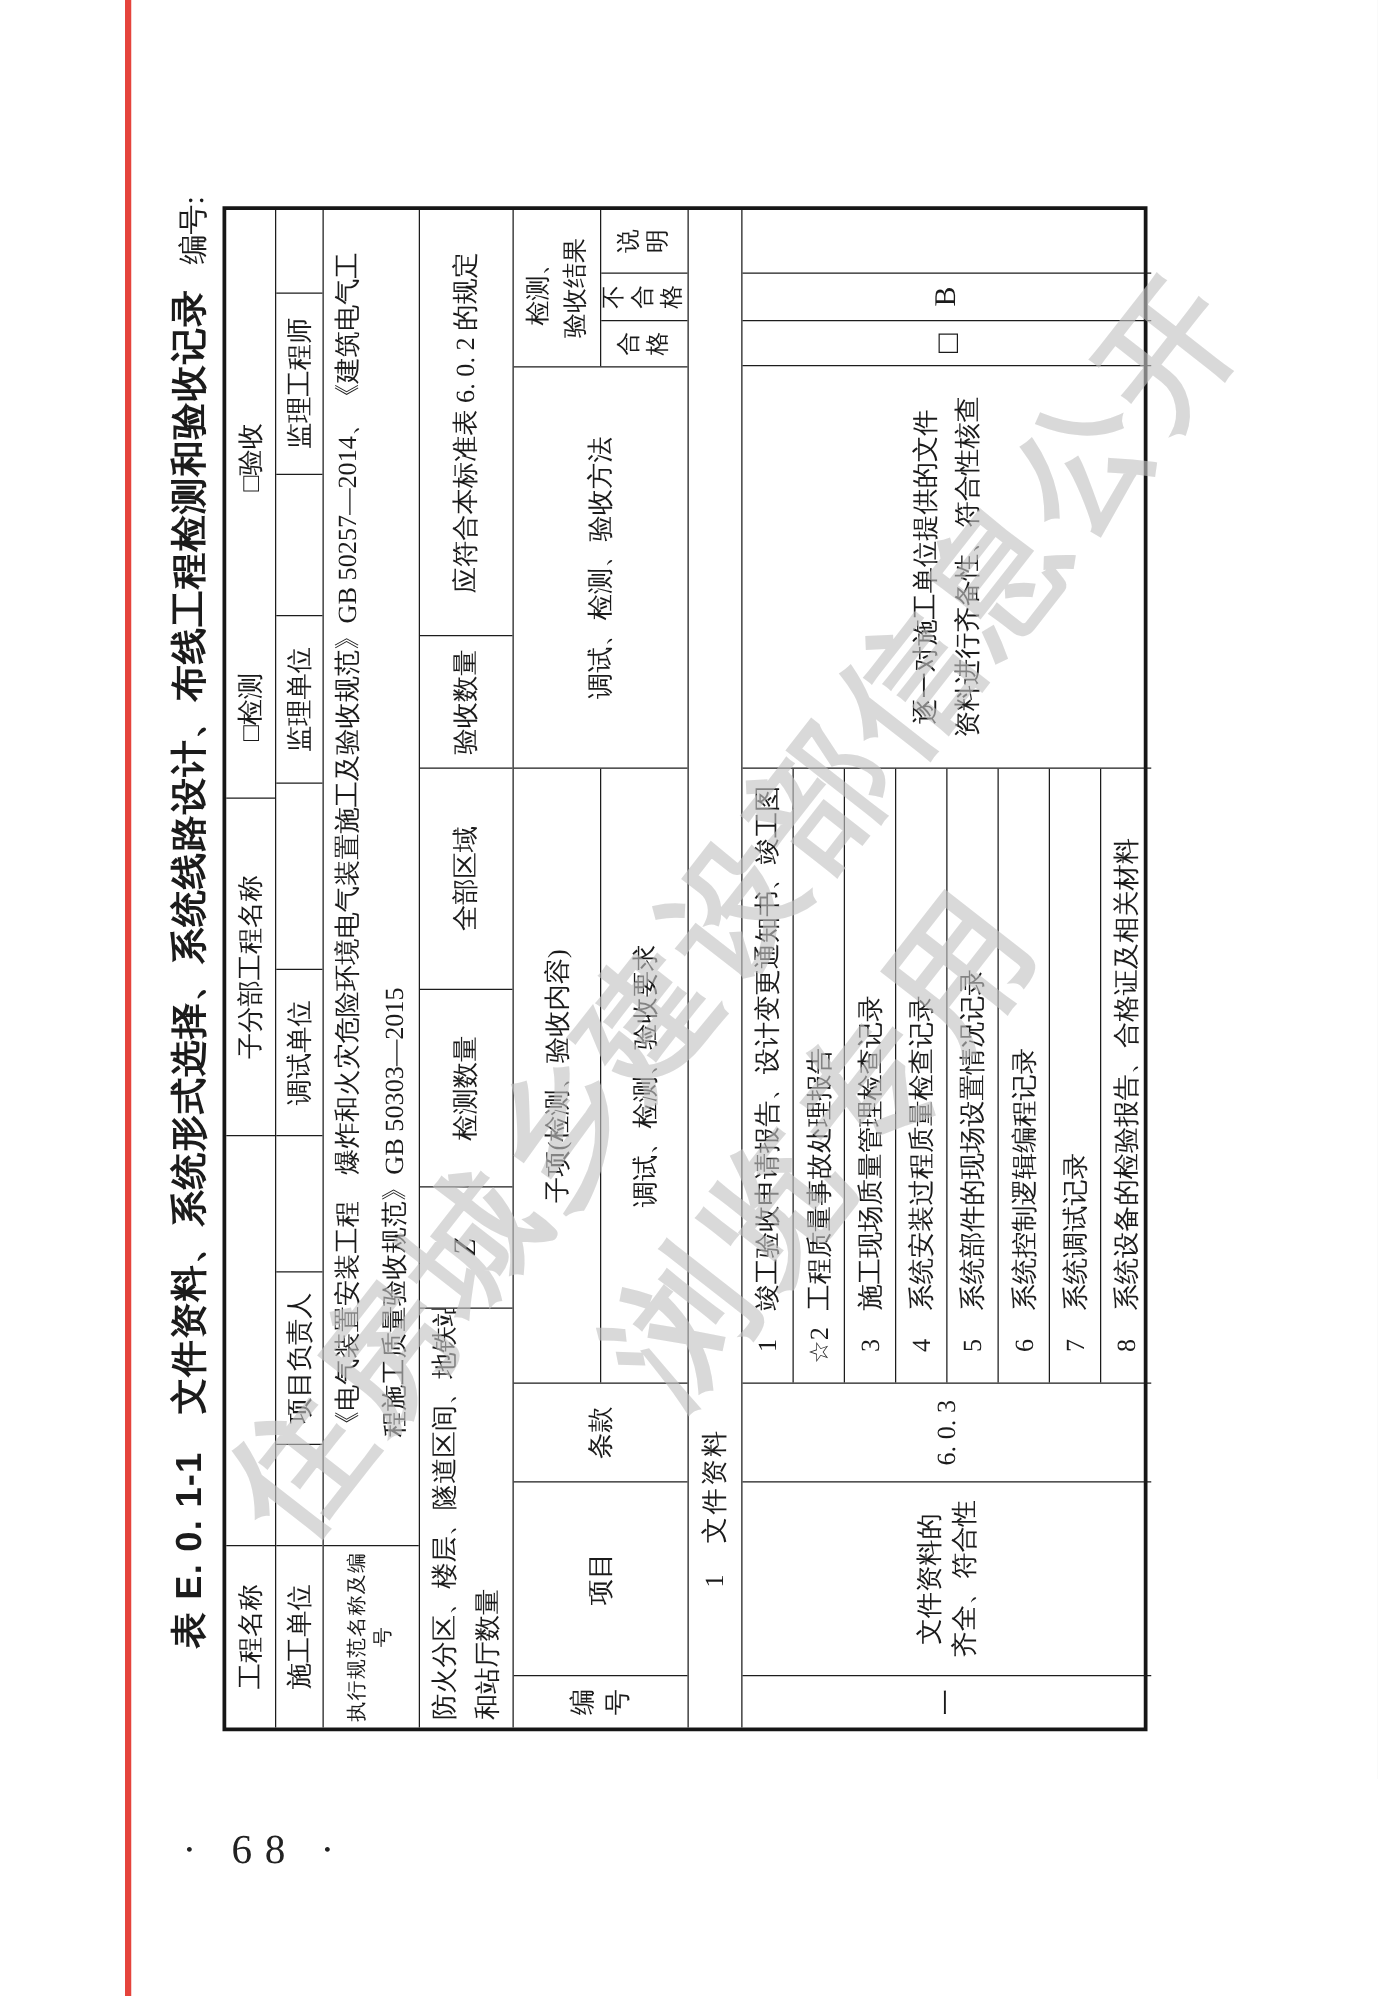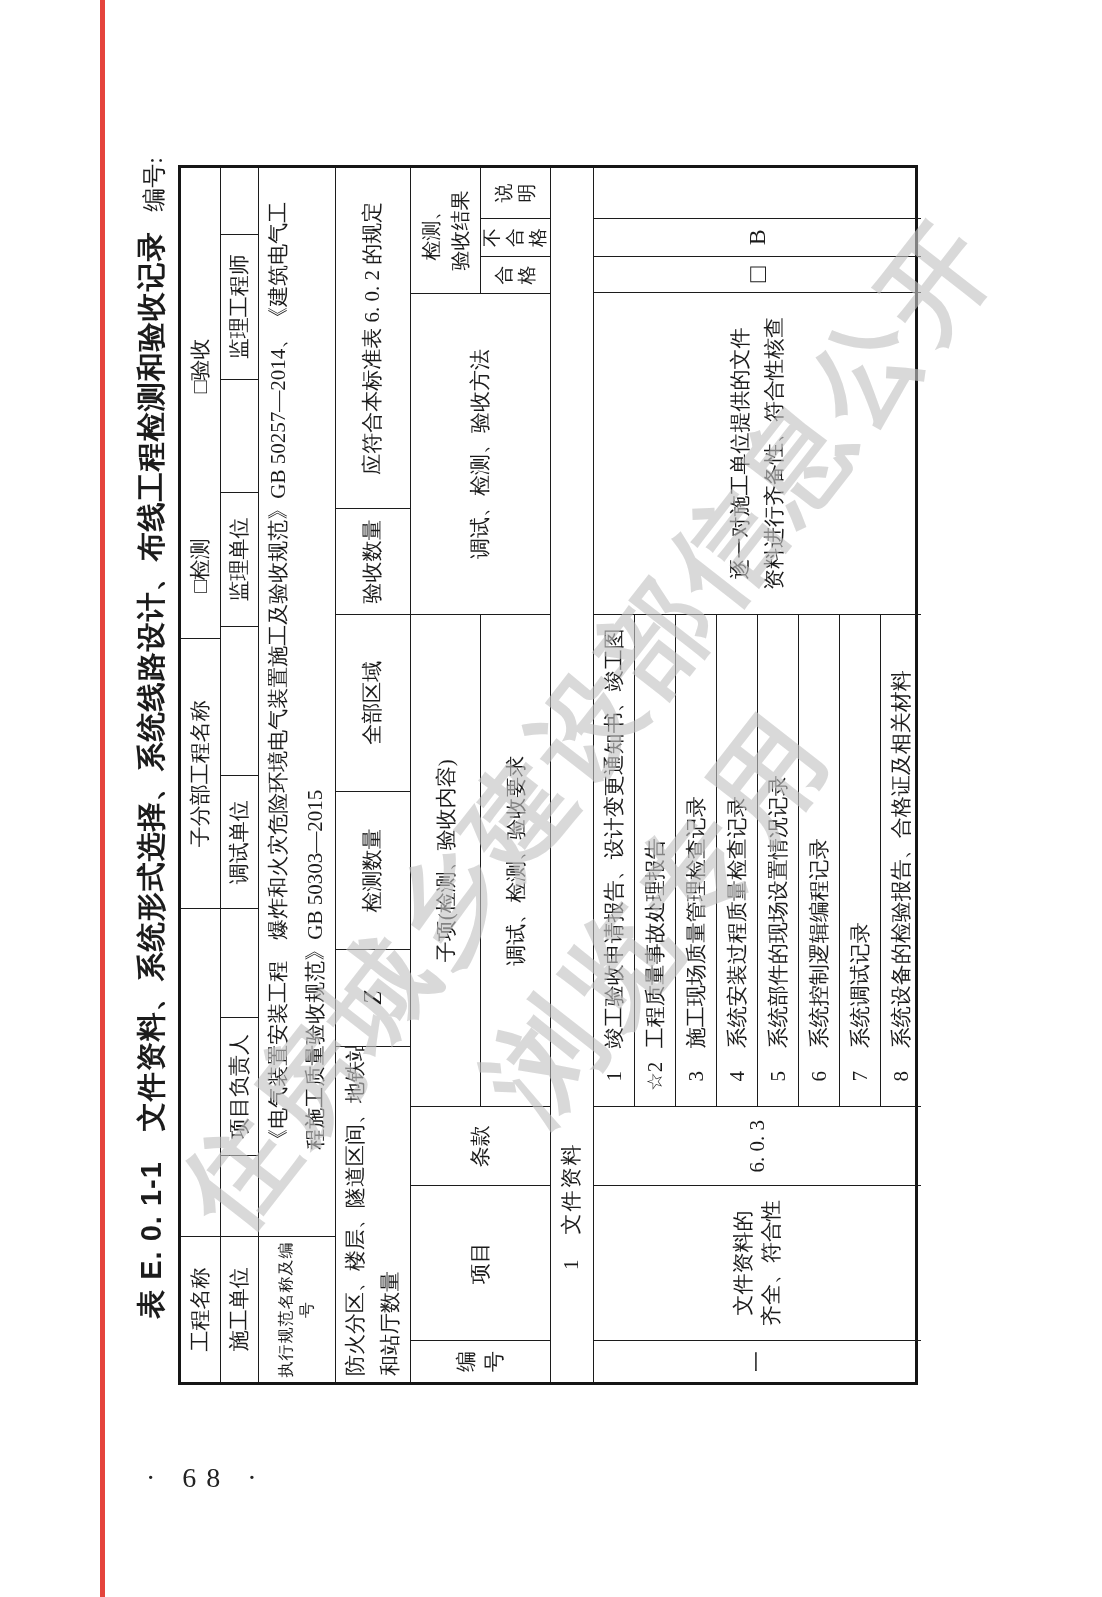--- a/index.html
+++ b/index.html
@@ -3,21 +3,21 @@
 <meta charset="utf-8">
 <style>
   html,body{margin:0;padding:0;}
   body{width:1102px;height:1597px;background:#f4f4f2;font-family:"Liberation Serif","DejaVu Serif",serif;}
   .page{position:relative;width:1102px;height:1597px;background:#ffffff;overflow:hidden;color:#1b1b1b;}
 
   
   .redline{position:absolute;left:100px;top:0;width:5px;height:1597px;z-index:60;}
 
   
-  .pagenum{position:absolute;left:146px;top:1462px;font-size:28px;letter-spacing:10px;color:#222;z-index:20;}
+  .pagenum{position:absolute;left:146px;top:1462px;font-size:33px;letter-spacing:10px;color:#222;z-index:20;}
 
   
   .rotwrap{position:absolute;left:128px;top:1385px;width:1220px;height:790px;
            transform:rotate(-90deg);transform-origin:0 0;z-index:10;}
 
   .titlebar{position:relative;height:50px;}
   .title{position:absolute;left:0;right:0;top:4px;text-align:center;
          font-family:"Liberation Sans","DejaVu Sans",sans-serif;
          font-weight:700;font-size:29px;letter-spacing:1px;white-space:nowrap;}
   .docno{position:absolute;right:-8px;top:10px;font-size:24px;}

